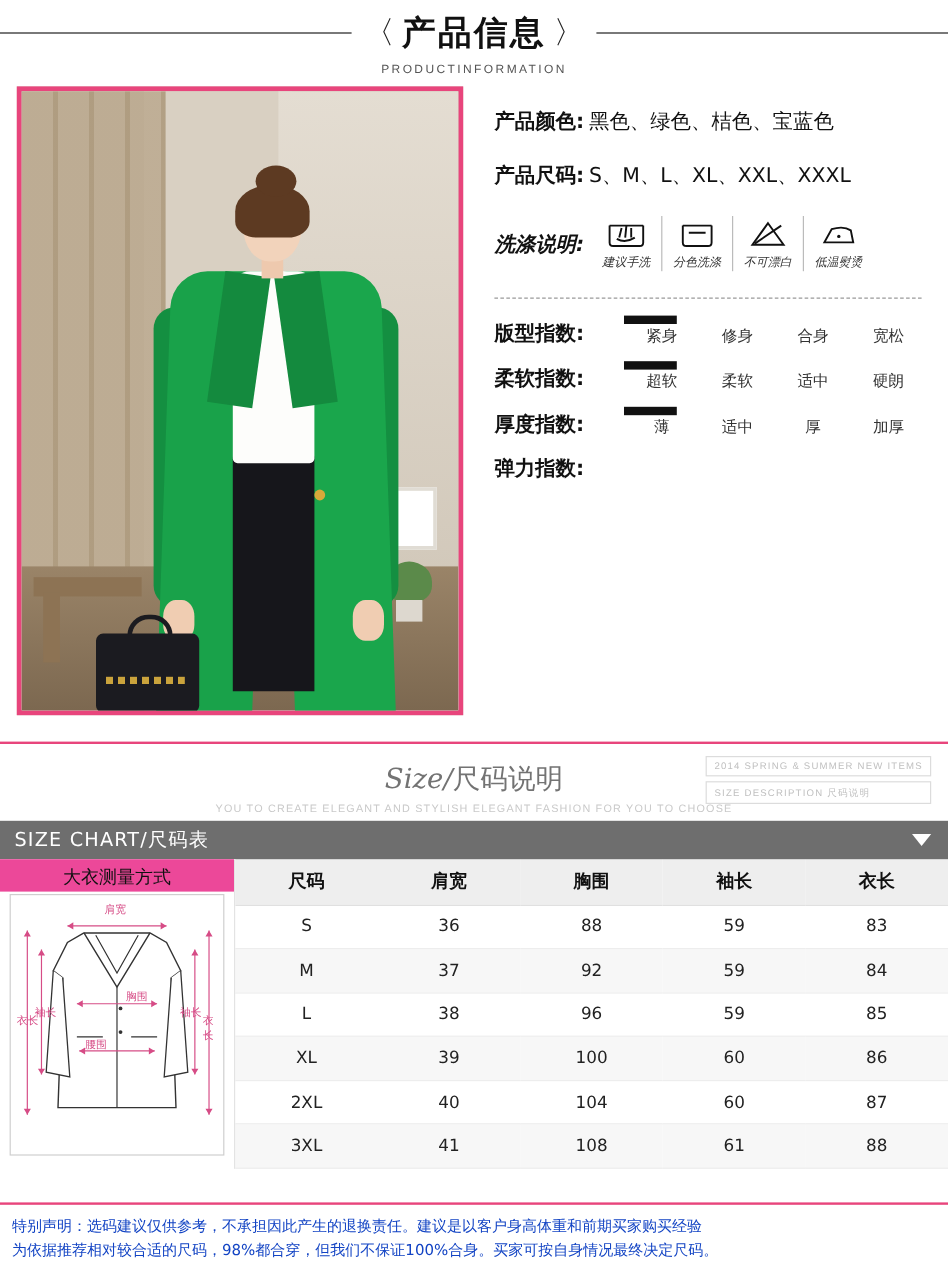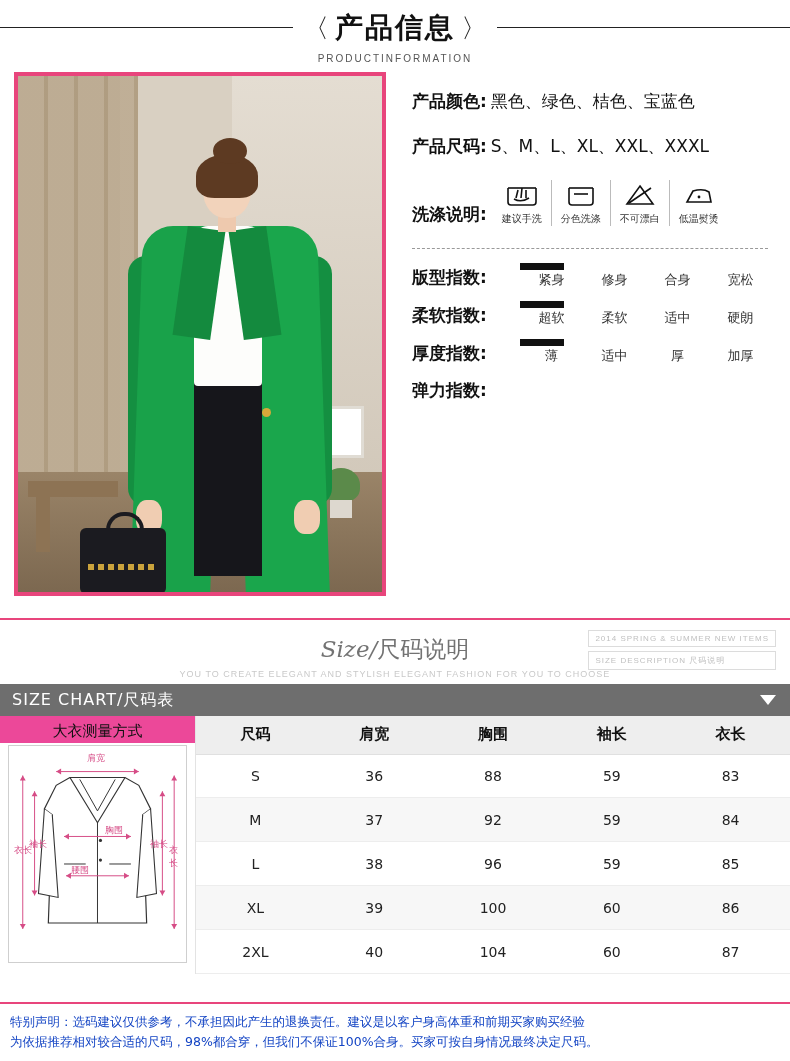--- a/index.html
+++ b/index.html
@@ -207,21 +207,21 @@
     font-weight: bold;
     white-space: nowrap;
     font-family: "DejaVu Sans", sans-serif;
   }
   .info-value {
     color: #111;
     margin-left: 4px;
     font-family: "DejaVu Sans", sans-serif;
     font-size: 17px;
   }
-  .wash-row { align-items: flex-end; }
+  .wash-row { align-items: center; font-style: italic; }
   .wash-icons {
     display: flex;
     align-items: center;
     margin-left: 6px;
   }
   .wash-item {
     display: flex;
     flex-direction: column;
     align-items: center;
     padding: 0 9px;
@@ -686,20 +686,27 @@
         <td>60</td>
         <td>86</td>
       </tr>
       <tr>
         <td>2XL</td>
         <td>40</td>
         <td>104</td>
         <td>60</td>
         <td>87</td>
       </tr>
+      <tr class="alt">
+        <td>3XL</td>
+        <td>41</td>
+        <td>108</td>
+        <td>61</td>
+        <td>88</td>
+      </tr>
     </tbody>
   </table>
 </div>
 
 <div class="footer">
   <div>特别声明：选码建议仅供参考，不承担因此产生的退换责任。建议是以客户身高体重和前期买家购买经验</div>
   <div>为依据推荐相对较合适的尺码，98%都合穿，但我们不保证100%合身。买家可按自身情况最终决定尺码。</div>
 </div>
 
 </body></html>

